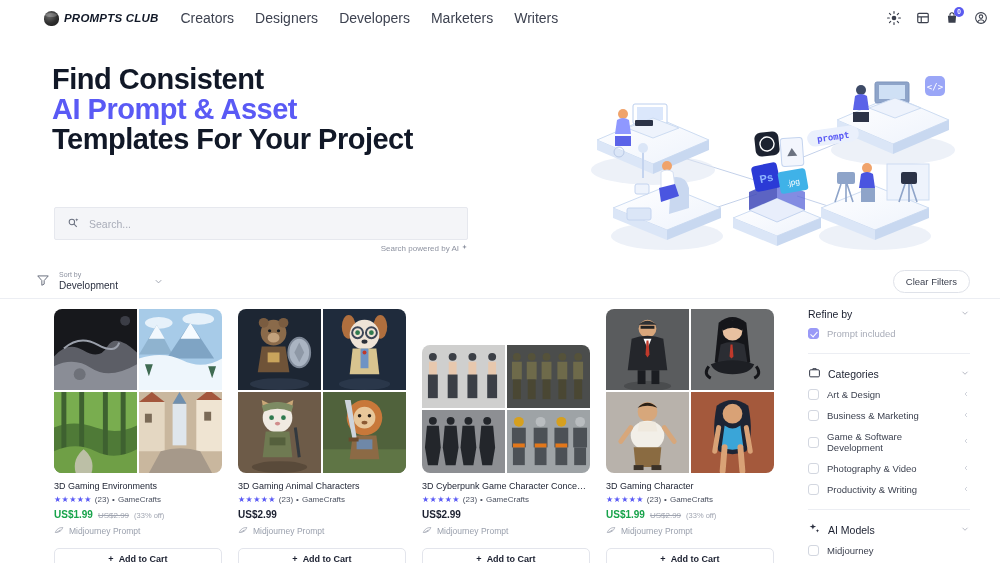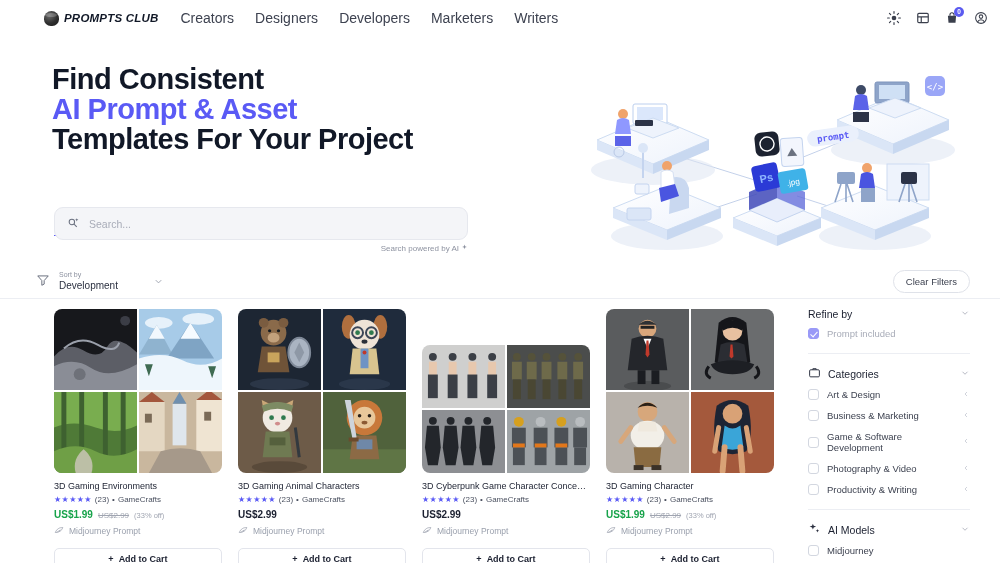--- a/index.html
+++ b/index.html
@@ -62,21 +62,21 @@
 
   
   .tabs { position: absolute; left: 54px; top: 180px; display: flex; align-items: center; gap: 20px; }
   .tab { display: flex; gap: 5px; font-size: 16px; color: #5a6072; cursor: pointer; padding-bottom: 5px; margin-top: 32px; }
   .tab.active { color: #5a5af5; border-bottom: 1.5px solid #5a5af5; }
   .tab.disabled { color: #c4c8d2; cursor: default; }
   .tab svg { display: block; }
 
   .searchbar {
     position: absolute; left: 54px; top: 207px; width: 414px; height: 33px;
-    background: #f4f5f8; border: 1px solid #e6e8ee; border-radius: 9px;
+    background: #f4f5f8; border: 1px solid #e6e8ee; border-radius: 2px;
     display: flex; align-items: center; padding: 0 12px; gap: 9px;
   }
   .search-input {
     border: none; outline: none; background: transparent;
     font-size: 10.5px; color: #3d4250; font-family: "Liberation Sans", sans-serif;
     width: 100%; padding: 0;
   }
   .search-input::placeholder { color: #a8acb8; }
   .powered {
     position: absolute; left: 54px; top: 244px; width: 414px;

